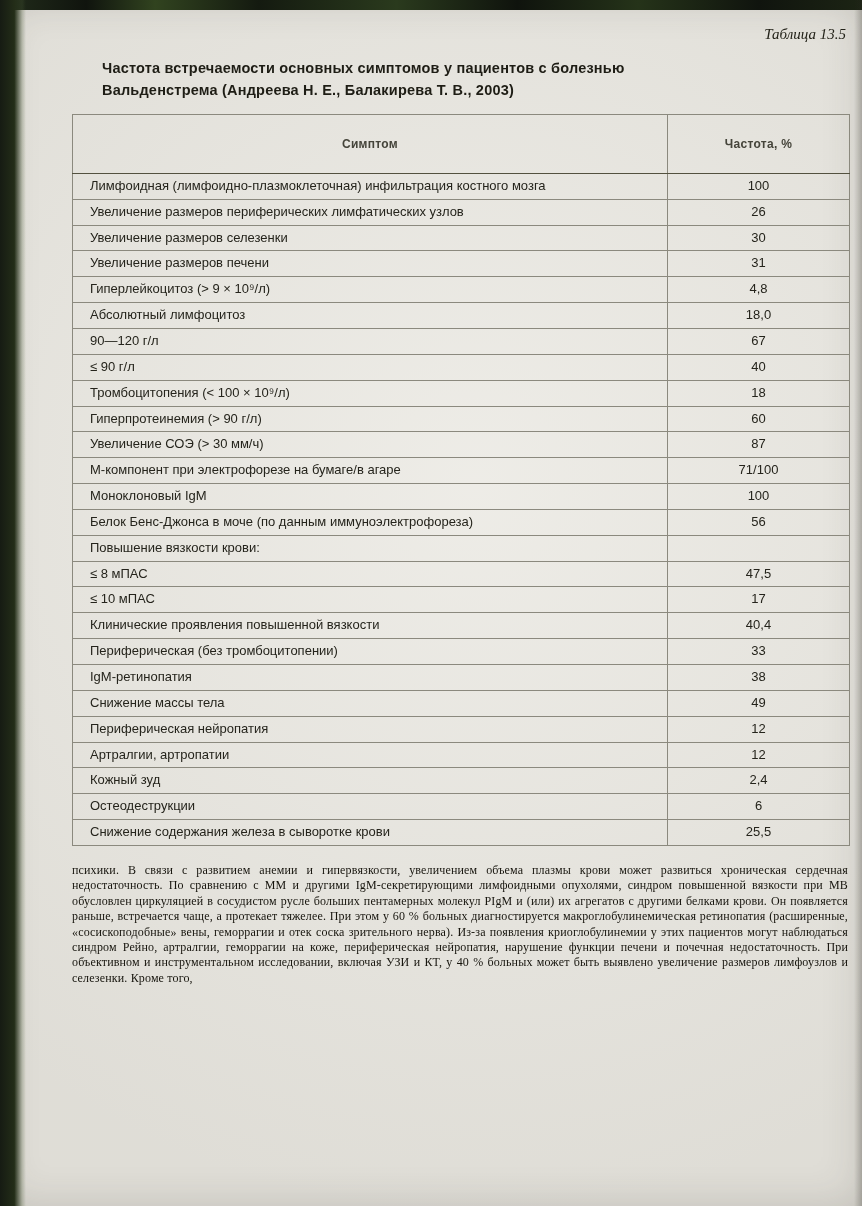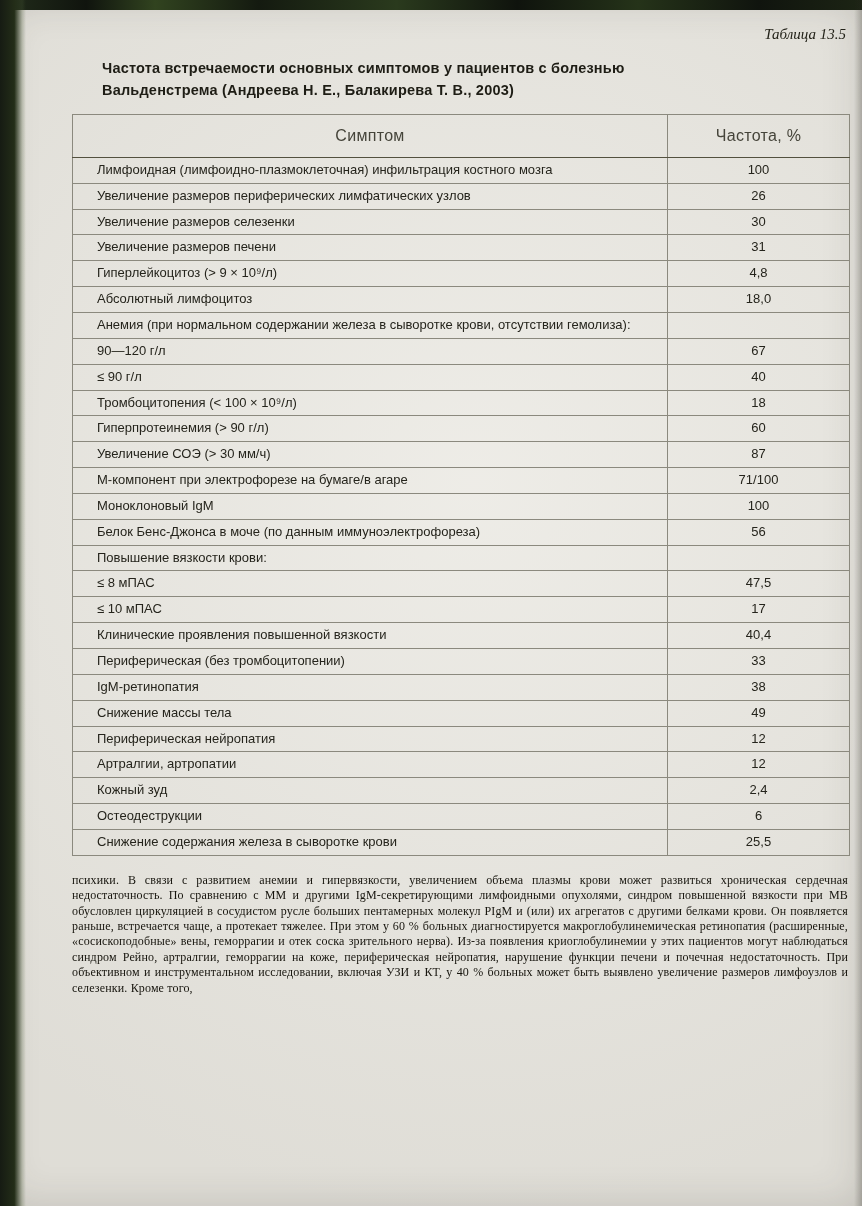--- a/index.html
+++ b/index.html
@@ -54,30 +54,30 @@
     width:100%;
     border-collapse:collapse;
     font-size:13px;
     table-layout:fixed;
   }
   table.symptoms, table.symptoms th, table.symptoms td{
     border:1px solid #8b897e;
   }
   table.symptoms{border:1.6px solid #53513f;}
   table.symptoms th{
-    font-weight:normal;
-    font-size:16px;
+    font-weight:bold;
+    font-size:12px;
     color:#45443a;
-    padding:12px 4px;
+    padding:22px 4px;
     text-align:center;
     border-bottom:1.4px solid #53513f;
     letter-spacing:0.3px;
   }
   table.symptoms td{
-    padding:3px 24px;
+    padding:3px 17px;
     line-height:1.45;
     color:#25241c;
   }
   td.freq{
     text-align:center;
     vertical-align:middle;
   }
   col.c-symptom{width:auto;}
   col.c-freq{width:182px;}
   td.indent{padding-left:26px;}
@@ -138,24 +138,20 @@
   </tr>
           <tr>
     <td>Гиперлейкоцитоз (&gt; 9 × 10⁹/л)</td>
     <td class="freq">4,8</td>
   </tr>
           <tr>
     <td>Абсолютный лимфоцитоз</td>
     <td class="freq">18,0</td>
   </tr>
           <tr>
-    <td>Анемия (при нормальном содержании железа в сыворотке крови, отсутствии гемолиза):</td>
-    <td class="freq"></td>
-  </tr>
-          <tr>
     <td class="indent">90—120 г/л</td>
     <td class="freq">67</td>
   </tr>
           <tr>
     <td class="indent">≤ 90 г/л</td>
     <td class="freq">40</td>
   </tr>
           <tr>
     <td>Тромбоцитопения (&lt; 100 × 10⁹/л)</td>
     <td class="freq">18</td>

